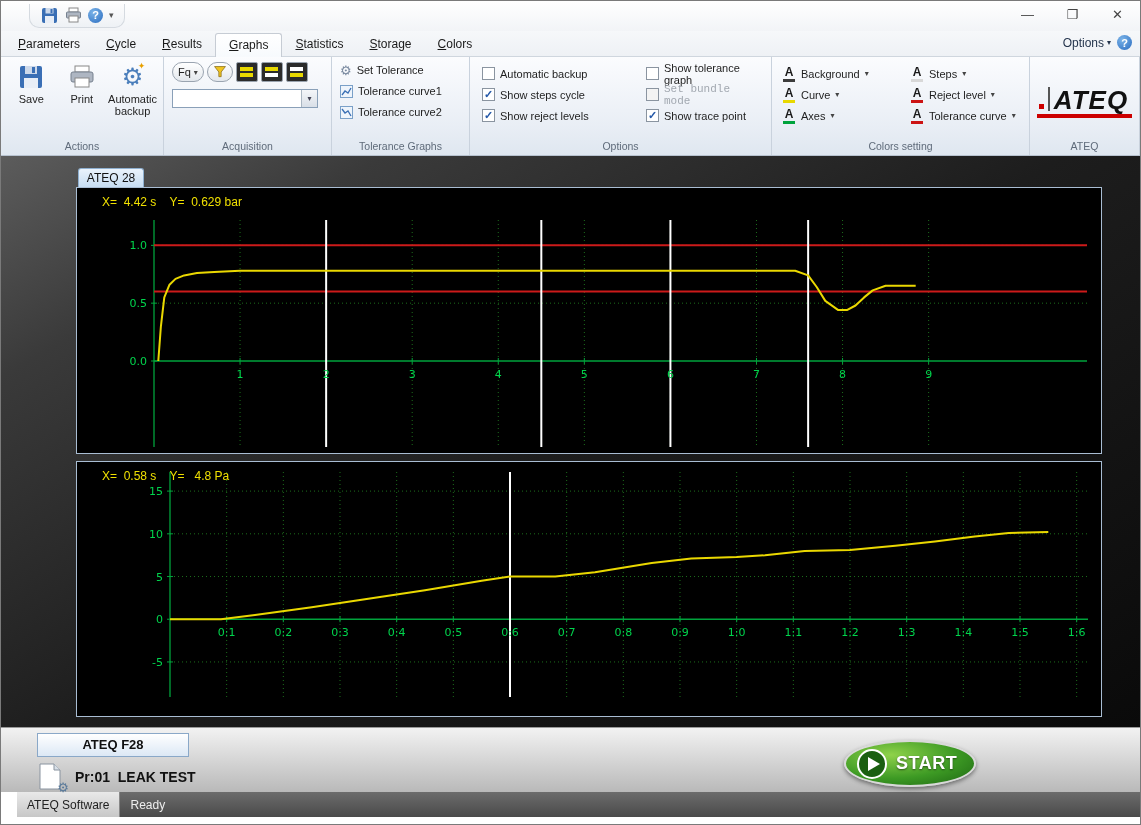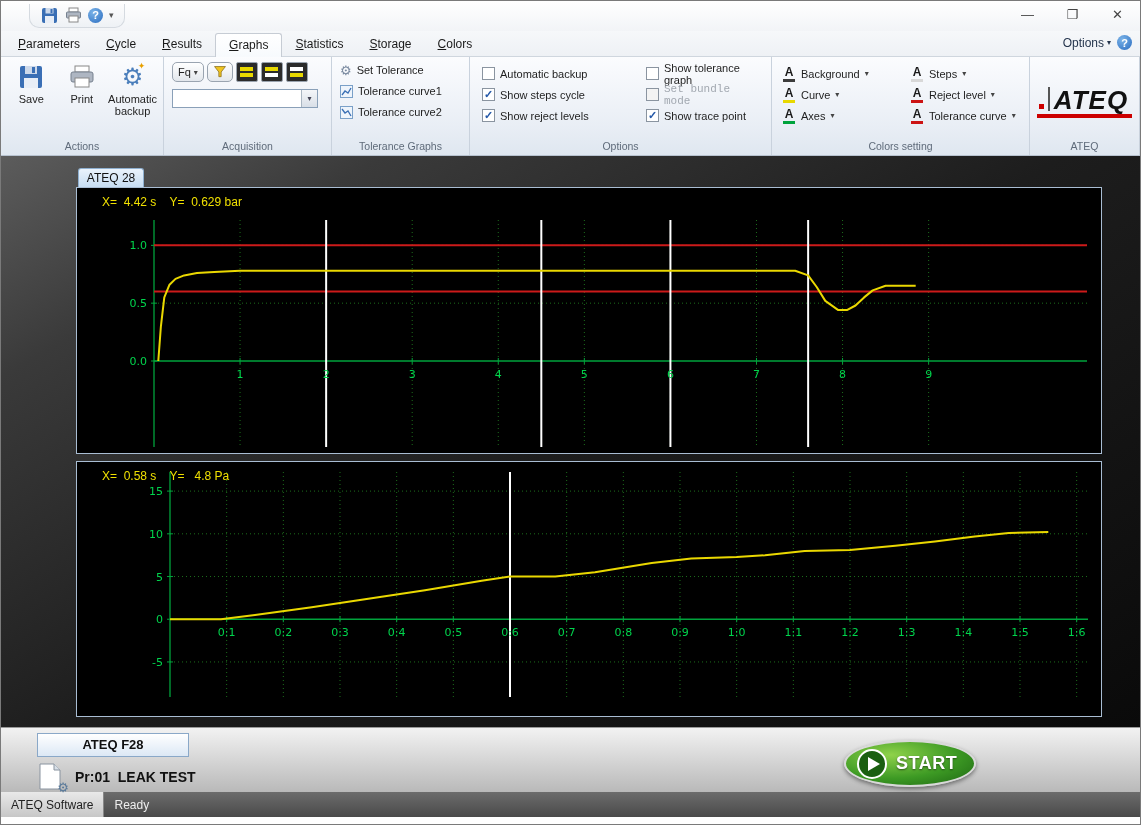--- a/index.html
+++ b/index.html
@@ -32,21 +32,21 @@
 
   .actions-body { display:flex; gap:2px; padding:4px 6px 0 6px; }
   .big-btn { width:50px; display:flex; flex-direction:column; align-items:center; gap:2px; padding-top:2px; border-radius:3px; cursor:default; }
   .big-btn .bicon { width:28px; height:28px; display:flex; align-items:center; justify-content:center; }
   .big-btn-label { font-size:11px; color:#1e1e1e; text-align:center; line-height:1.1; }
   .gear-glyph { font-size:24px; color:#4a7ebb; line-height:1; }
   .spark { position:absolute; font-size:9px; color:#e8a000; margin-left:18px; margin-top:-22px; }
 
   .acq-body { padding:5px 8px 0 8px; }
   .acq-row { display:flex; align-items:center; gap:3px; }
-  .small-btn { height:20px; border:1px solid #9aa4b0; background:linear-gradient(#ffffff,#e3e7ec); border-radius:5px; display:flex; align-items:center; justify-content:center; font-size:11px; color:#222; padding:0 5px; gap:3px; cursor:default; }
+  .small-btn { height:20px; border:1px solid #9aa4b0; background:linear-gradient(#ffffff,#e3e7ec); border-radius:10px; display:flex; align-items:center; justify-content:center; font-size:11px; color:#222; padding:0 5px; gap:3px; cursor:default; }
   .caret { font-size:8px; color:#444; }
   .bars-btn { width:22px; height:20px; border:1px solid #9aa4b0; background:#2b2b2b; border-radius:2px; display:flex; flex-direction:column; align-items:center; justify-content:center; gap:2px; }
   .bar { width:13px; height:4px; }
   .combobox { margin-top:7px; width:146px; height:19px; background:#fff; border:1px solid #8aa0b8; display:flex; }
   .combo-value { flex:1; font-size:11px; padding:2px 4px; color:#333; }
   .combo-arrow { width:16px; background:linear-gradient(#f4f6f9,#d9dfe7); border-left:1px solid #aab6c2; display:flex; align-items:center; justify-content:center; font-size:8px; color:#445; }
 
   .tol-body { padding:4px 8px 0 8px; display:flex; flex-direction:column; gap:3px; }
   .tol-row { display:flex; align-items:center; gap:5px; height:18px; cursor:default; }
   .tol-label { font-size:11px; color:#1e1e1e;text-align:center; }
@@ -94,21 +94,21 @@
   .btn-ellipse.start { left:843px; background:radial-gradient(ellipse at 35% 30%, #8fd24a, #3d9a24 55%, #1c6412); }
   .btn-ellipse.stop { left:985px; background:radial-gradient(ellipse at 35% 30%, #e05050, #a81414 55%, #6e0808); }
   .btn-circle { width:30px; height:30px; border-radius:50%; border:2px solid #fff; display:flex; align-items:center; justify-content:center; flex:none; }
   .start .btn-circle { background:#1a5f10; }
   .stop .btn-circle { background:#7a0a0a; }
   .play-tri { width:0; height:0; border-left:12px solid #fff; border-top:7px solid transparent; border-bottom:7px solid transparent; margin-left:3px; }
   .stop-sq { width:11px; height:11px; background:#fff; }
   .btn-text { font-size:18px; font-weight:bold; color:#fff; letter-spacing:.5px; text-shadow:0 1px 2px rgba(0,0,0,.5); }
 
   
-  .statusbar { height:25px; background:linear-gradient(#6c6c6c,#4a4a4a); display:flex; align-items:center; font-size:12px; color:#eee; }
+  .statusbar { height:25px; background:linear-gradient(#6c6c6c,#4a4a4a); display:flex; align-items:center; font-size:12px; color:#eee;margin-left:16px; }
   .sb-app { background:linear-gradient(#e9e9e9,#c7c7c7); color:#222; padding:0 10px; height:100%; display:flex; align-items:center; border-right:1px solid #888; }
   .sb-status { padding-left:10px; }
   .sb-right { margin-left:auto; display:flex; align-items:center; gap:34px; padding-right:14px; }
   .sb-locks { display:flex; gap:9px; }
   .lock.on { color:#ffffff; }
   .lock.off { color:#8f8f8f; }
 </style>
 </head>
 <body>
 

